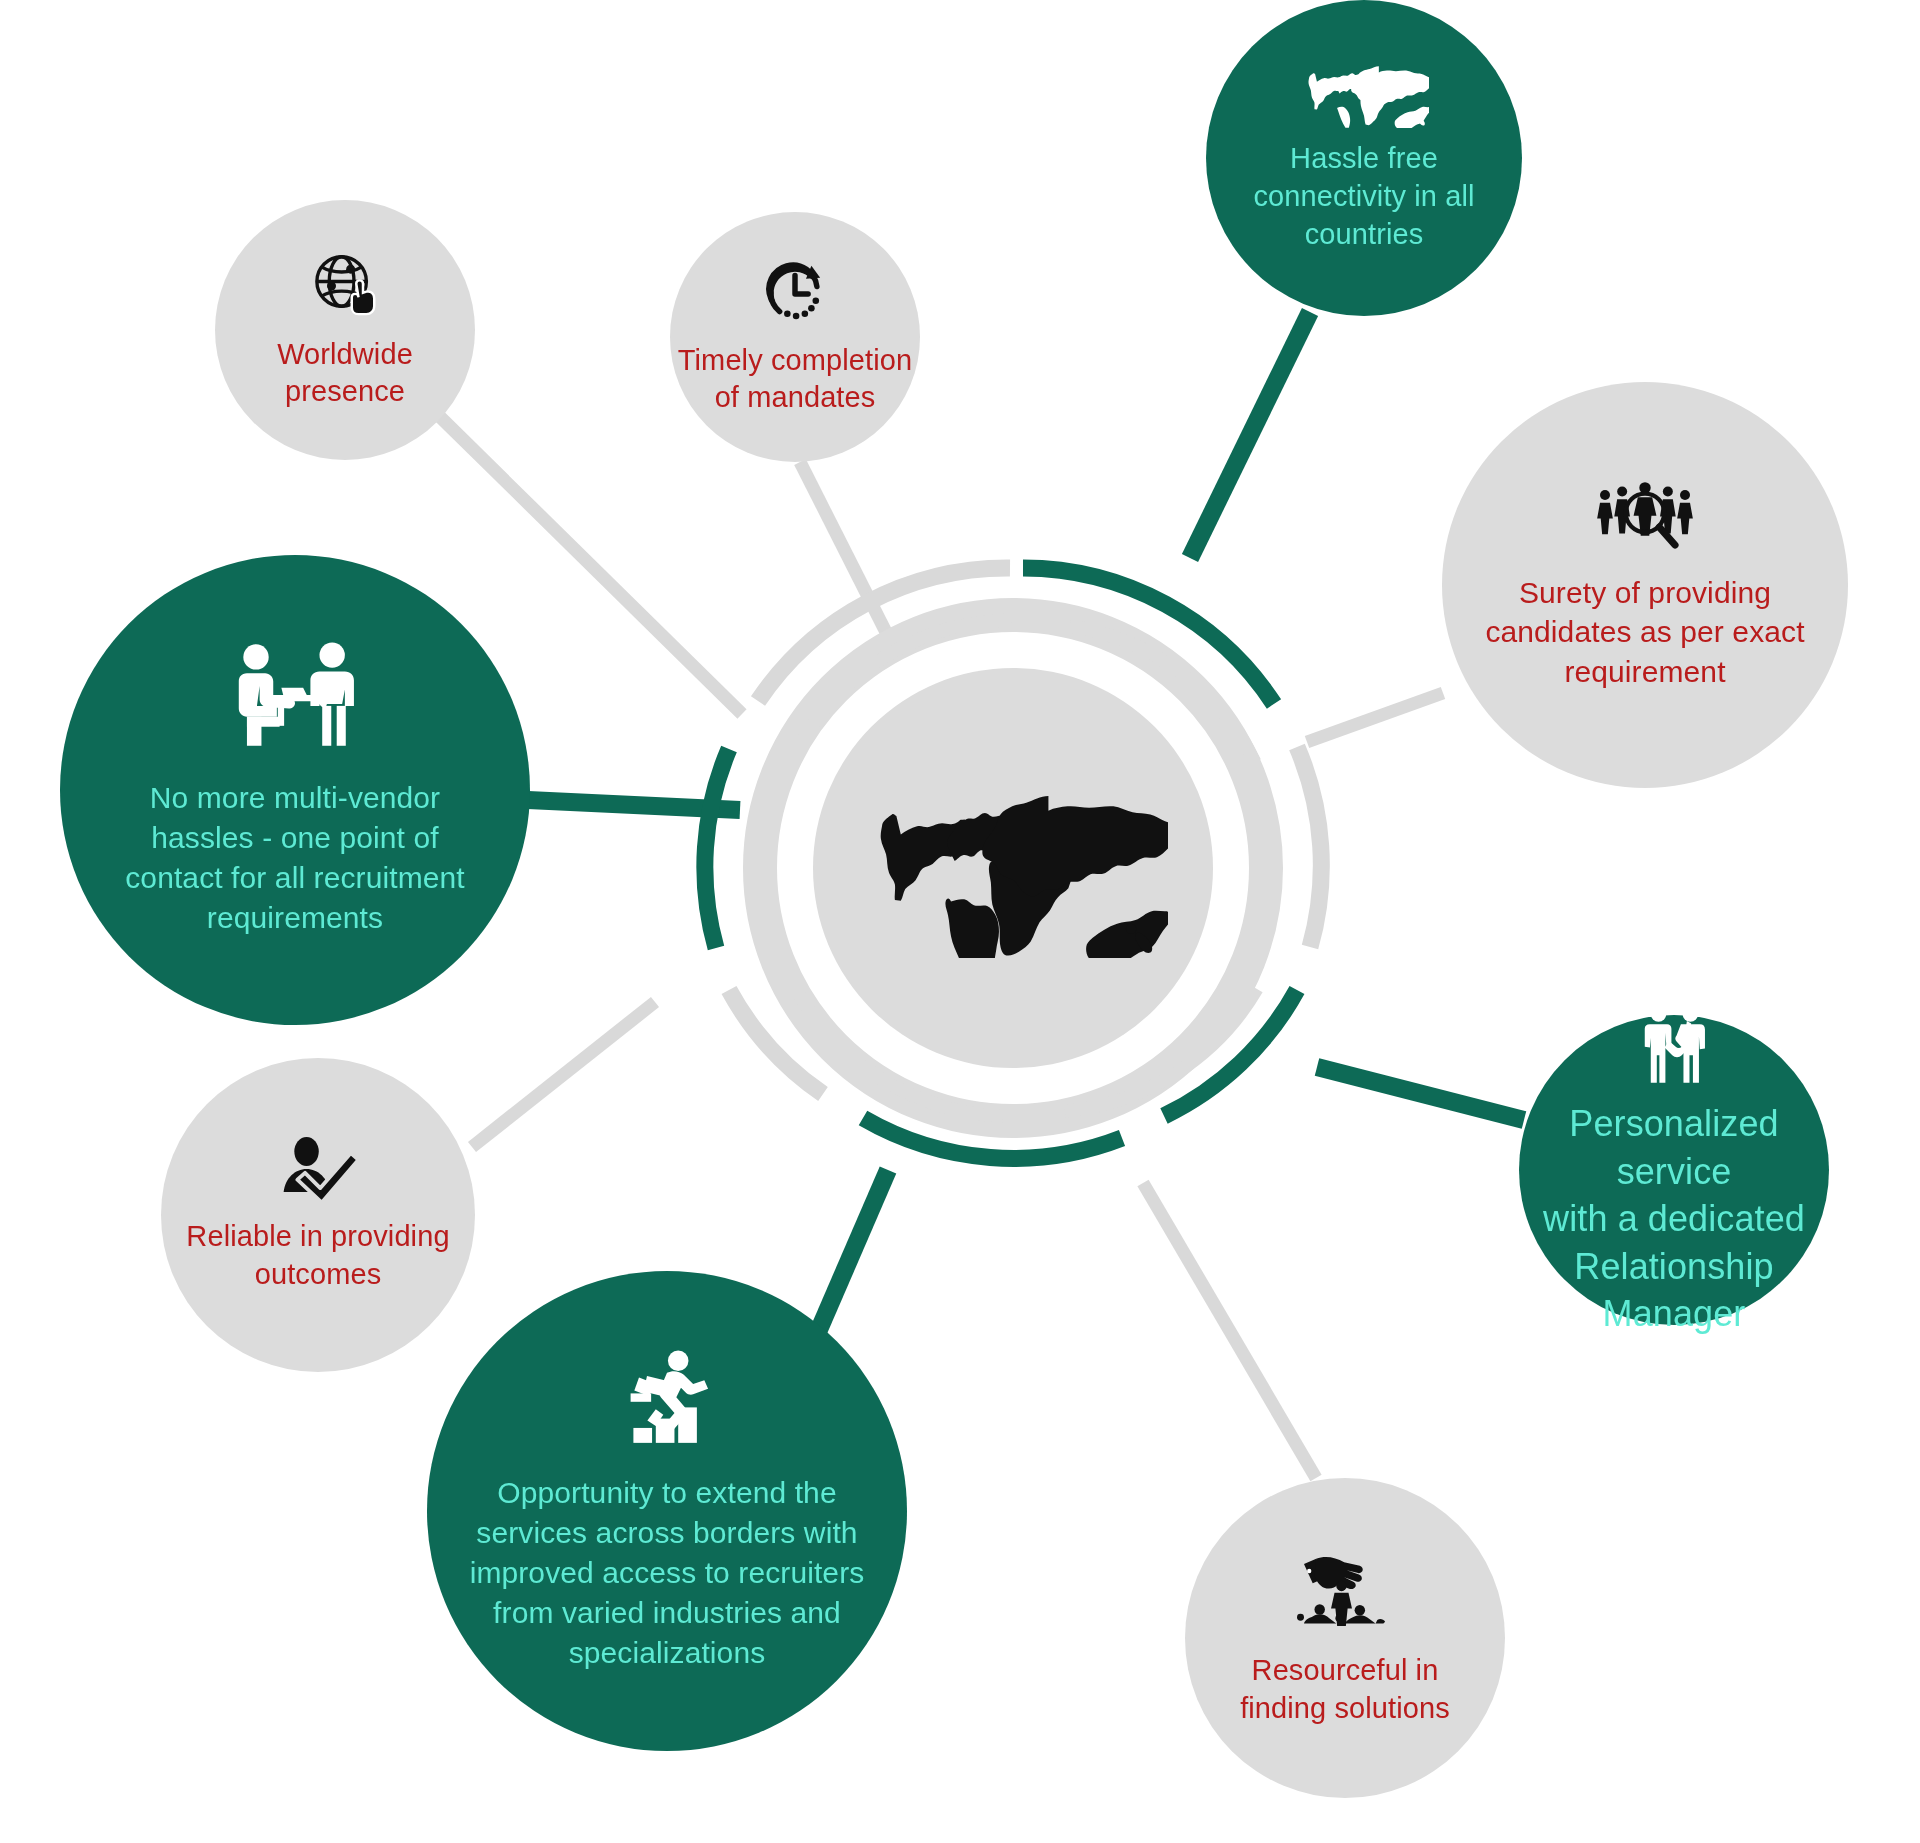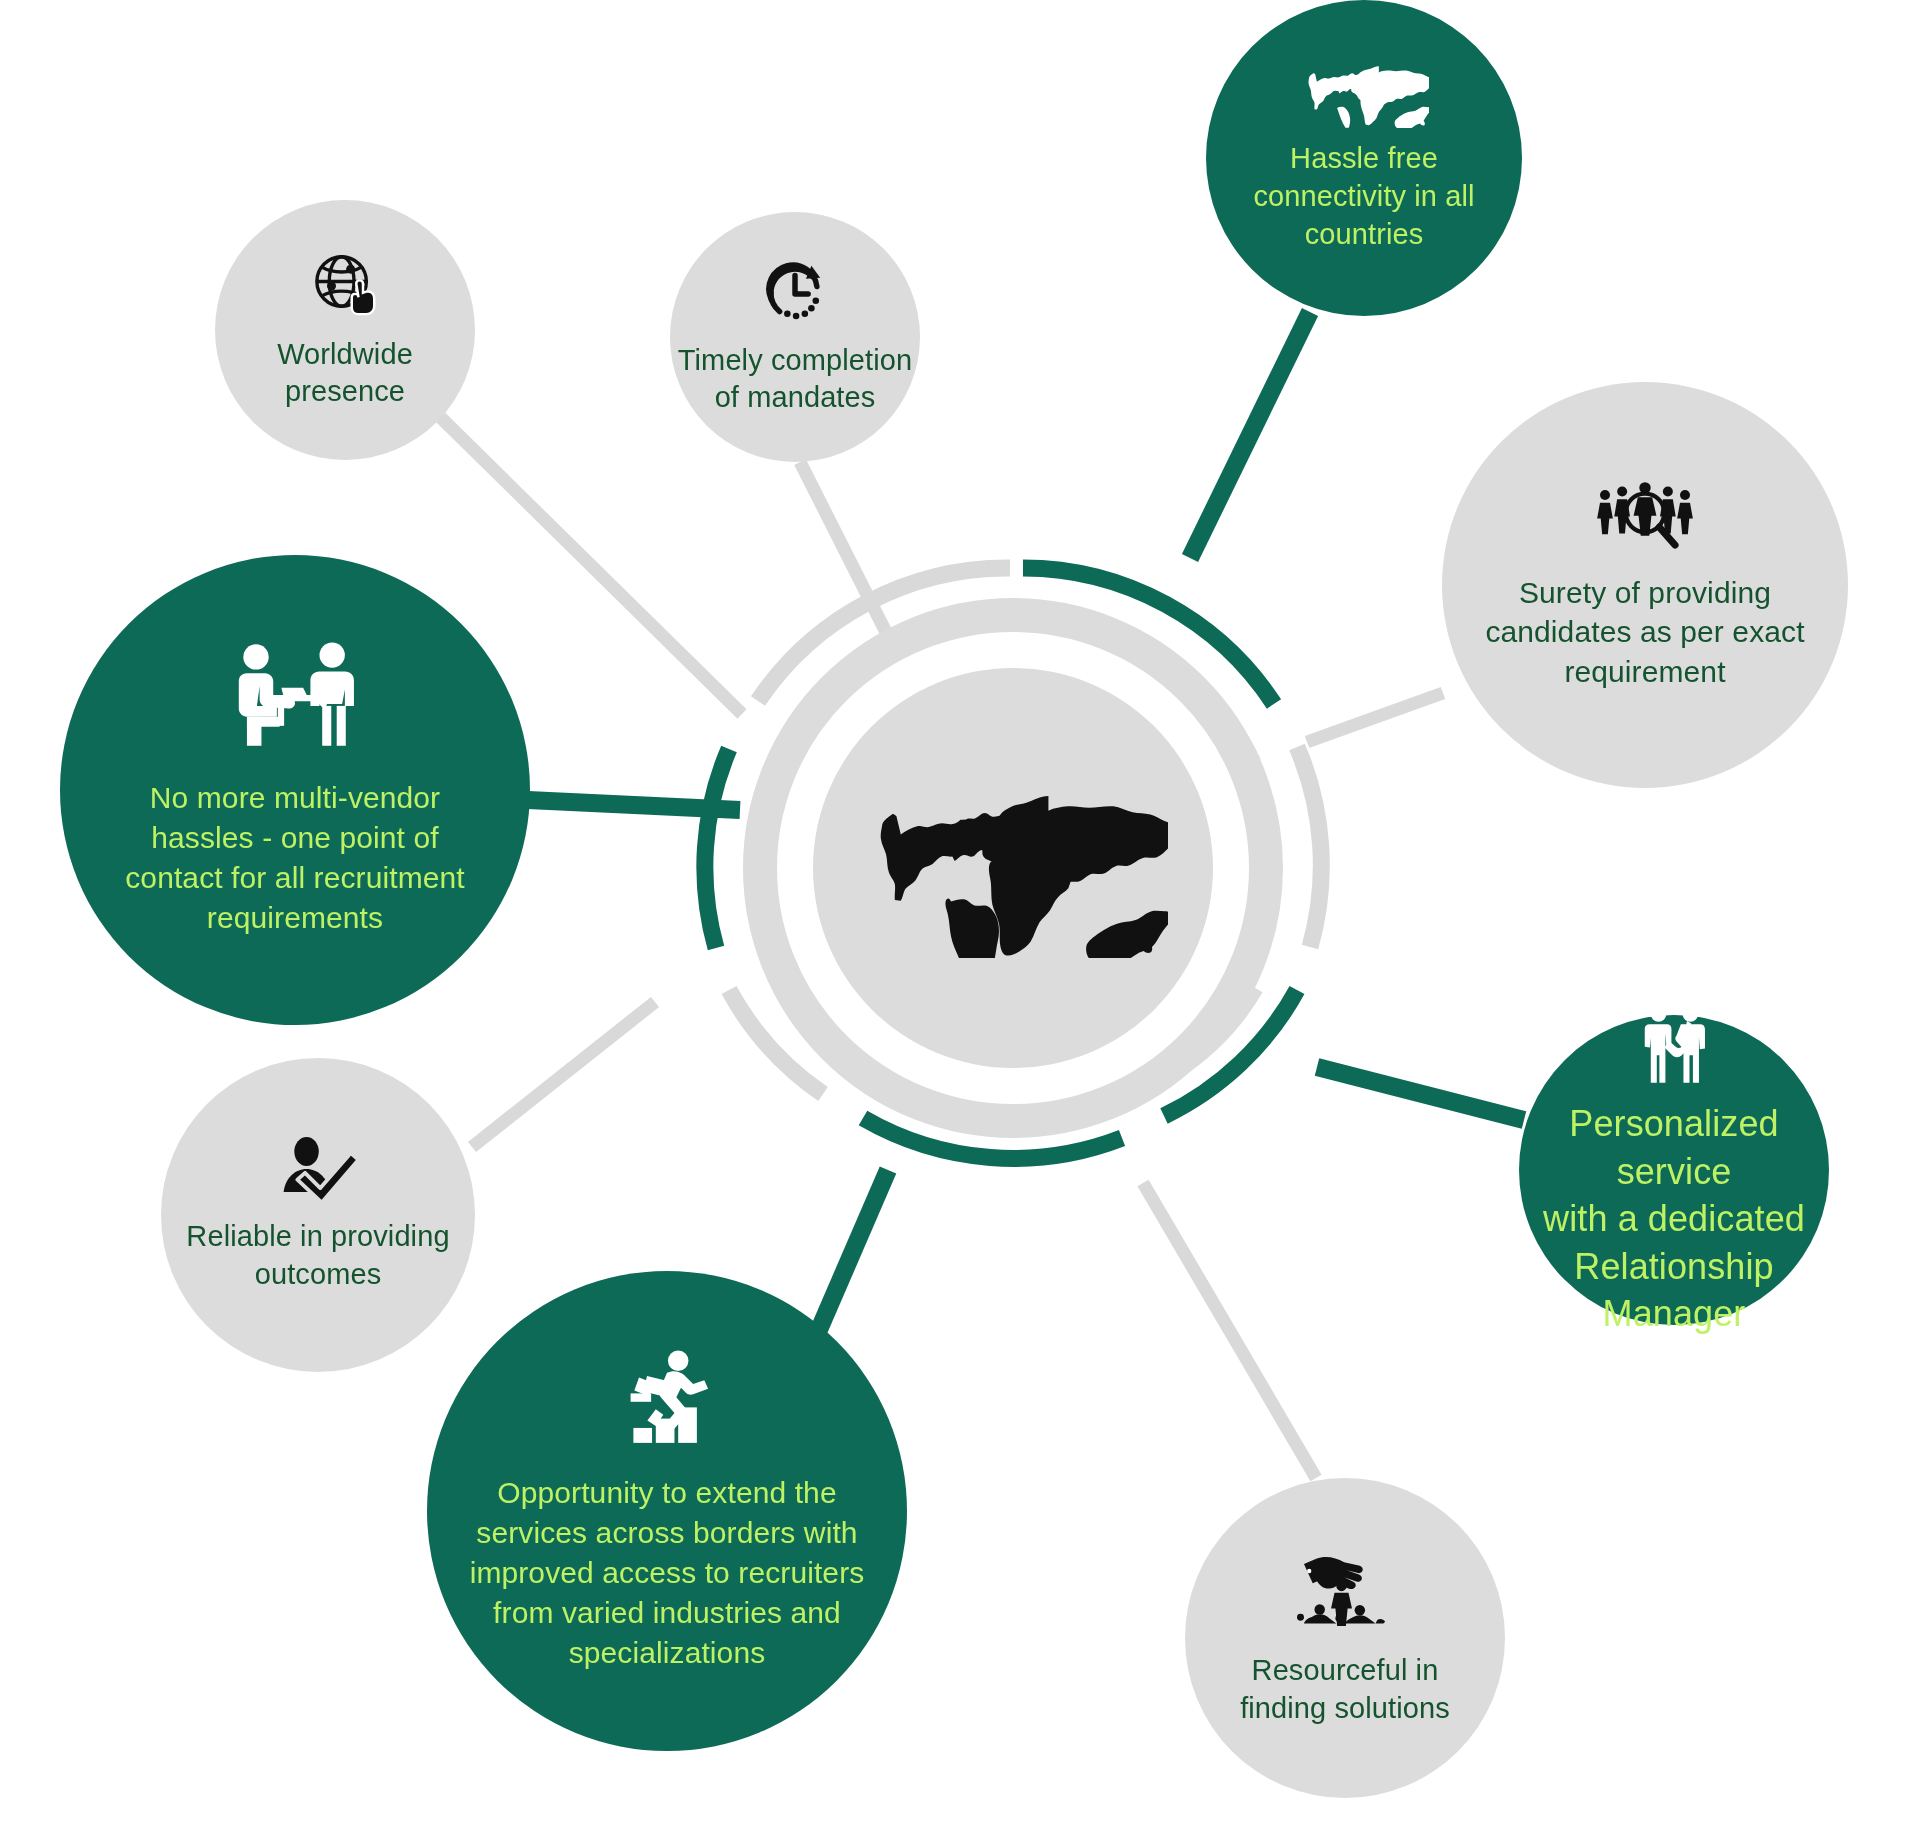--- a/index.html
+++ b/index.html
@@ -12,22 +12,22 @@
   .node{
     position:absolute;border-radius:50%;
     display:flex;flex-direction:column;align-items:center;justify-content:center;
     box-sizing:border-box;text-align:center;
   }
   .node .icon{display:block;line-height:0;}
   .node .label{
     font-weight:400;letter-spacing:.1px;
     padding:0 6px;white-space:pre-line;
   }
-  .node.green{background:#0d6a56;color:#bef264;}
-  .node.gray{background:#dcdcdc;color:#14532d;}
+  .node.green{background:#0d6a56;color:#5eead4;}
+  .node.gray{background:#dcdcdc;color:#b91c1c;}
   .hub{position:absolute;border-radius:50%;}
   .hub-disc{background:#dcdcdc;}
   .map-wrap{position:absolute;line-height:0;}
 </style>
 </head>
 <body>
 
 <div id="stage">
 
   <svg id="wires" viewBox="0 0 1920 1843">

